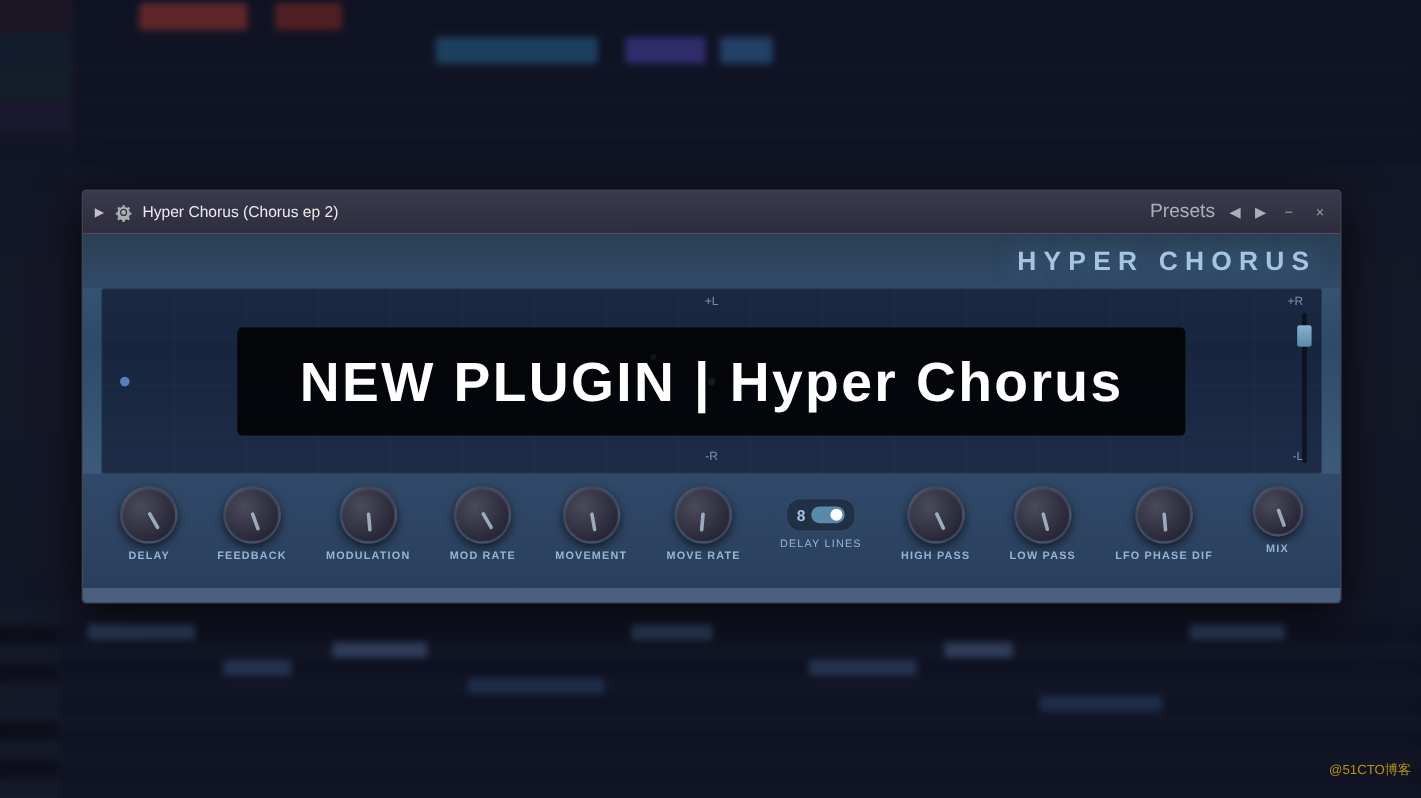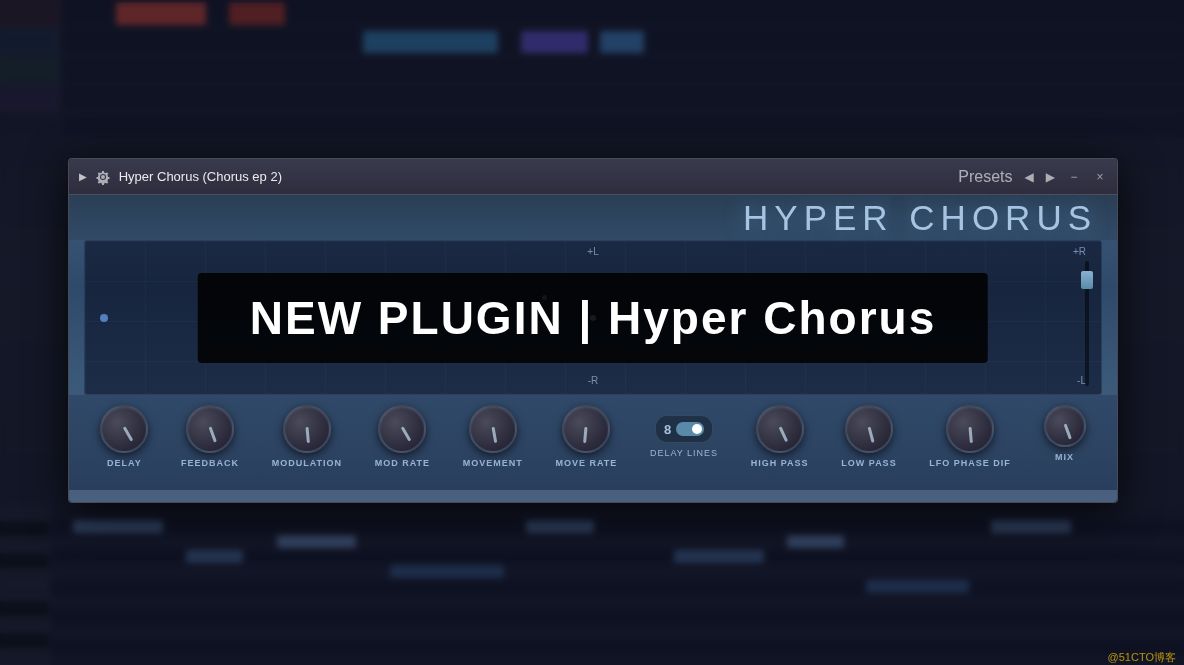--- a/index.html
+++ b/index.html
@@ -56,21 +56,21 @@
       position: absolute;
       height: 22px;
       top: 3px;
       border-radius: 2px;
       opacity: 0.85;
     }
 
     
     .watermark {
       position: absolute;
-      bottom: 0;
+      bottom: 16px;
       right: 8px;
       color: rgba(255,200,0,0.7);
       font-size: 11px;
       z-index: 5;
     }
 
     
     .plugin-window {
       position: absolute;
       top: 158px;
@@ -160,22 +160,22 @@
     .plugin-header {
       height: 45px;
       display: flex;
       align-items: center;
       justify-content: flex-end;
       padding: 0 20px;
       background: linear-gradient(180deg, rgba(0,0,0,0.3) 0%, rgba(0,0,0,0.1) 100%);
     }
 
     .plugin-title {
-      font-size: 35px;
-      font-weight: 400;
+      font-size: 22px;
+      font-weight: 700;
       letter-spacing: 6px;
       color: rgba(180,210,240,0.9);
       text-shadow: 0 0 20px rgba(100,160,220,0.5);
     }
 
     
     .viz-area {
       height: 155px;
       margin: 0 15px;
       background: rgba(0,0,20,0.5);

